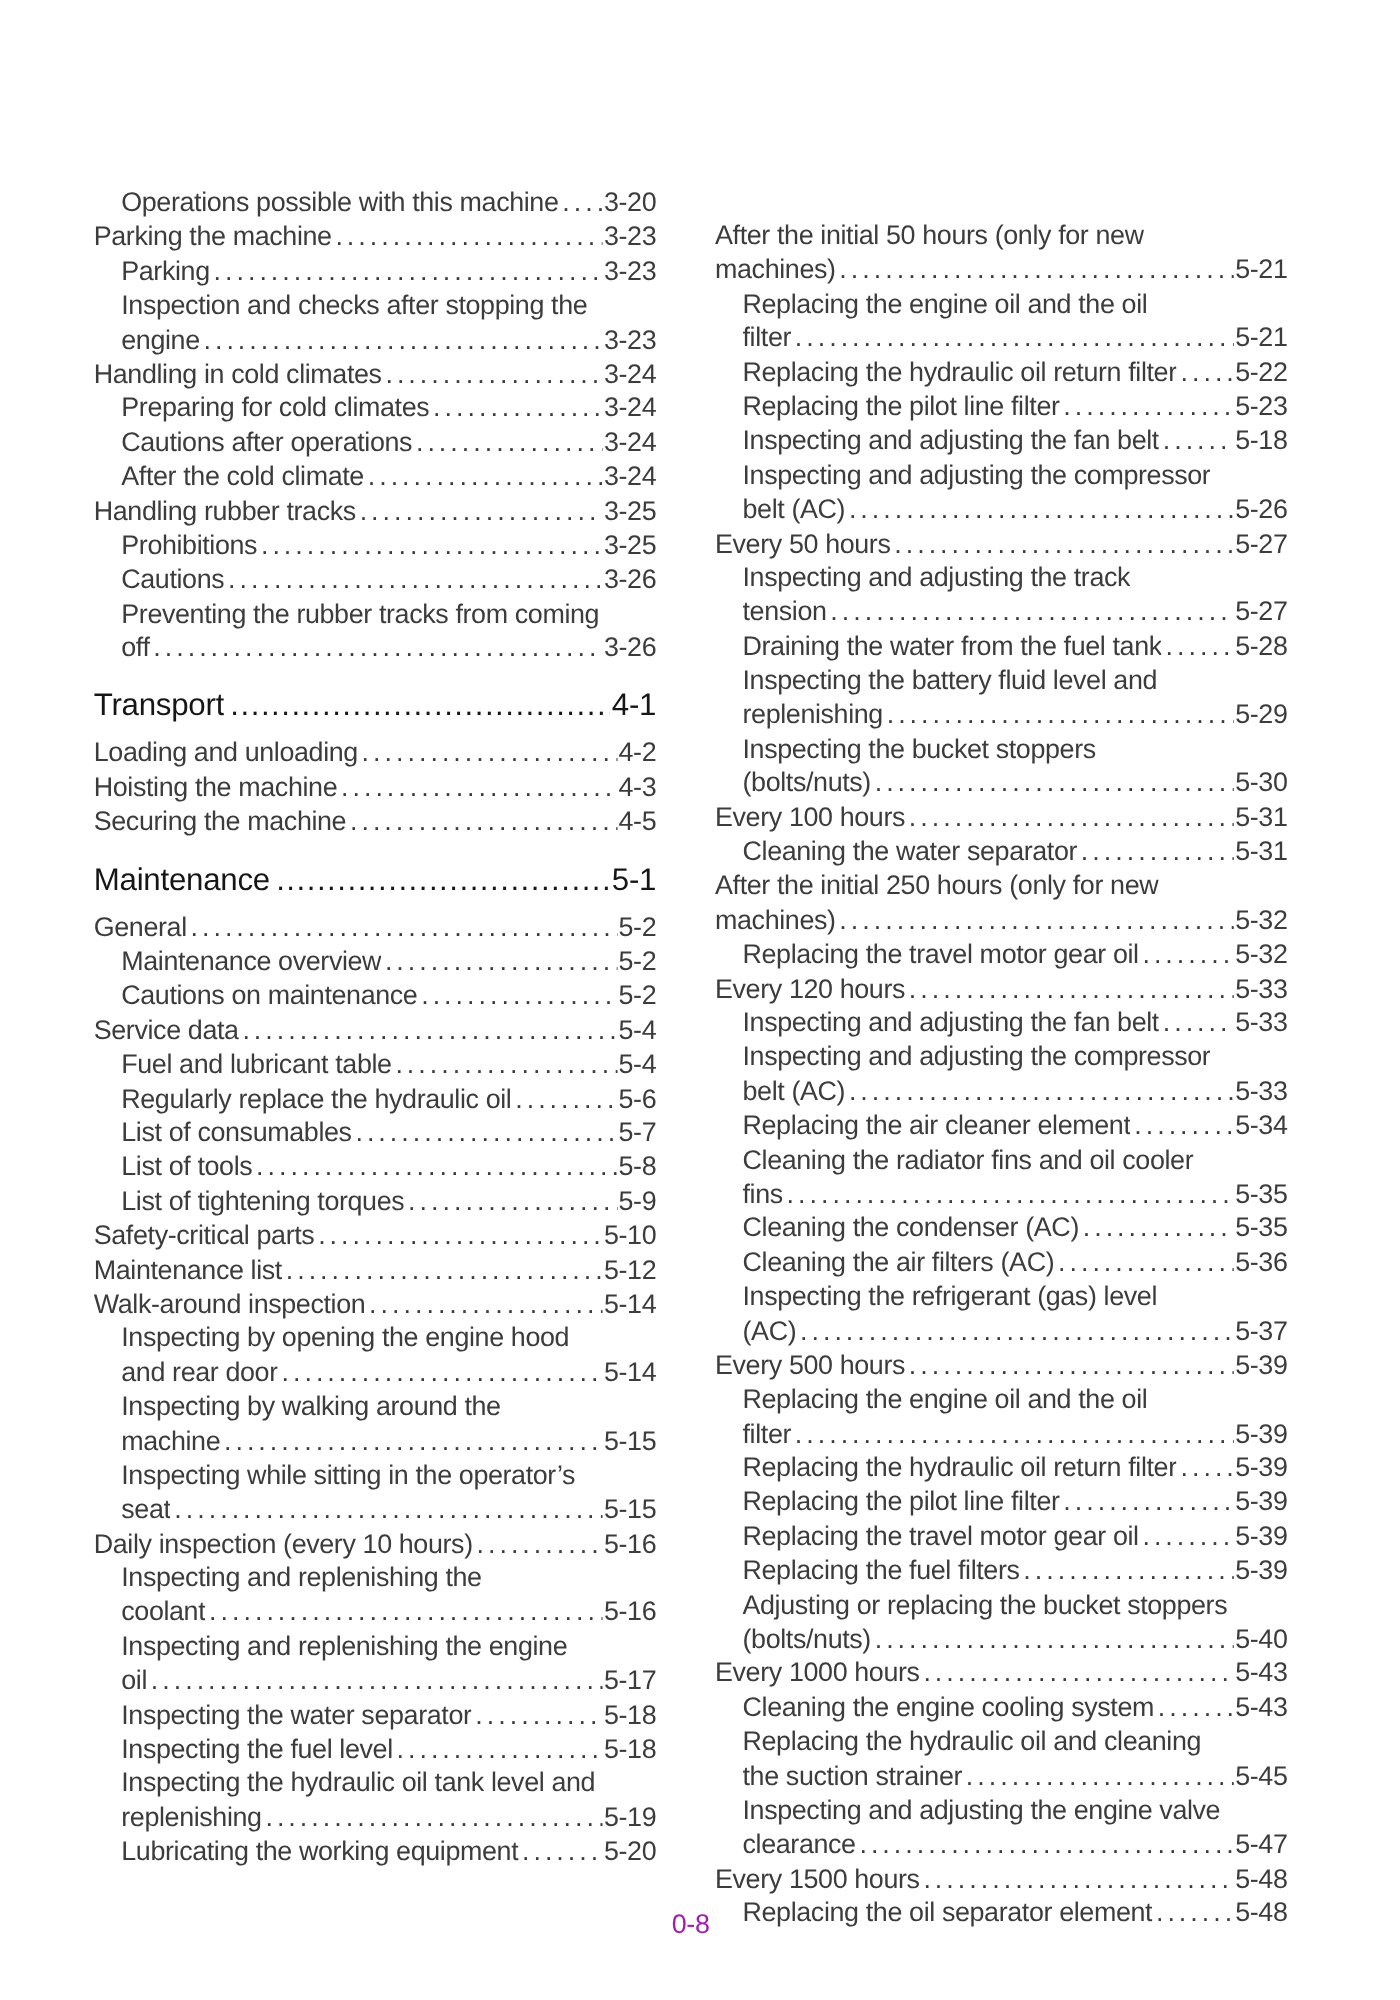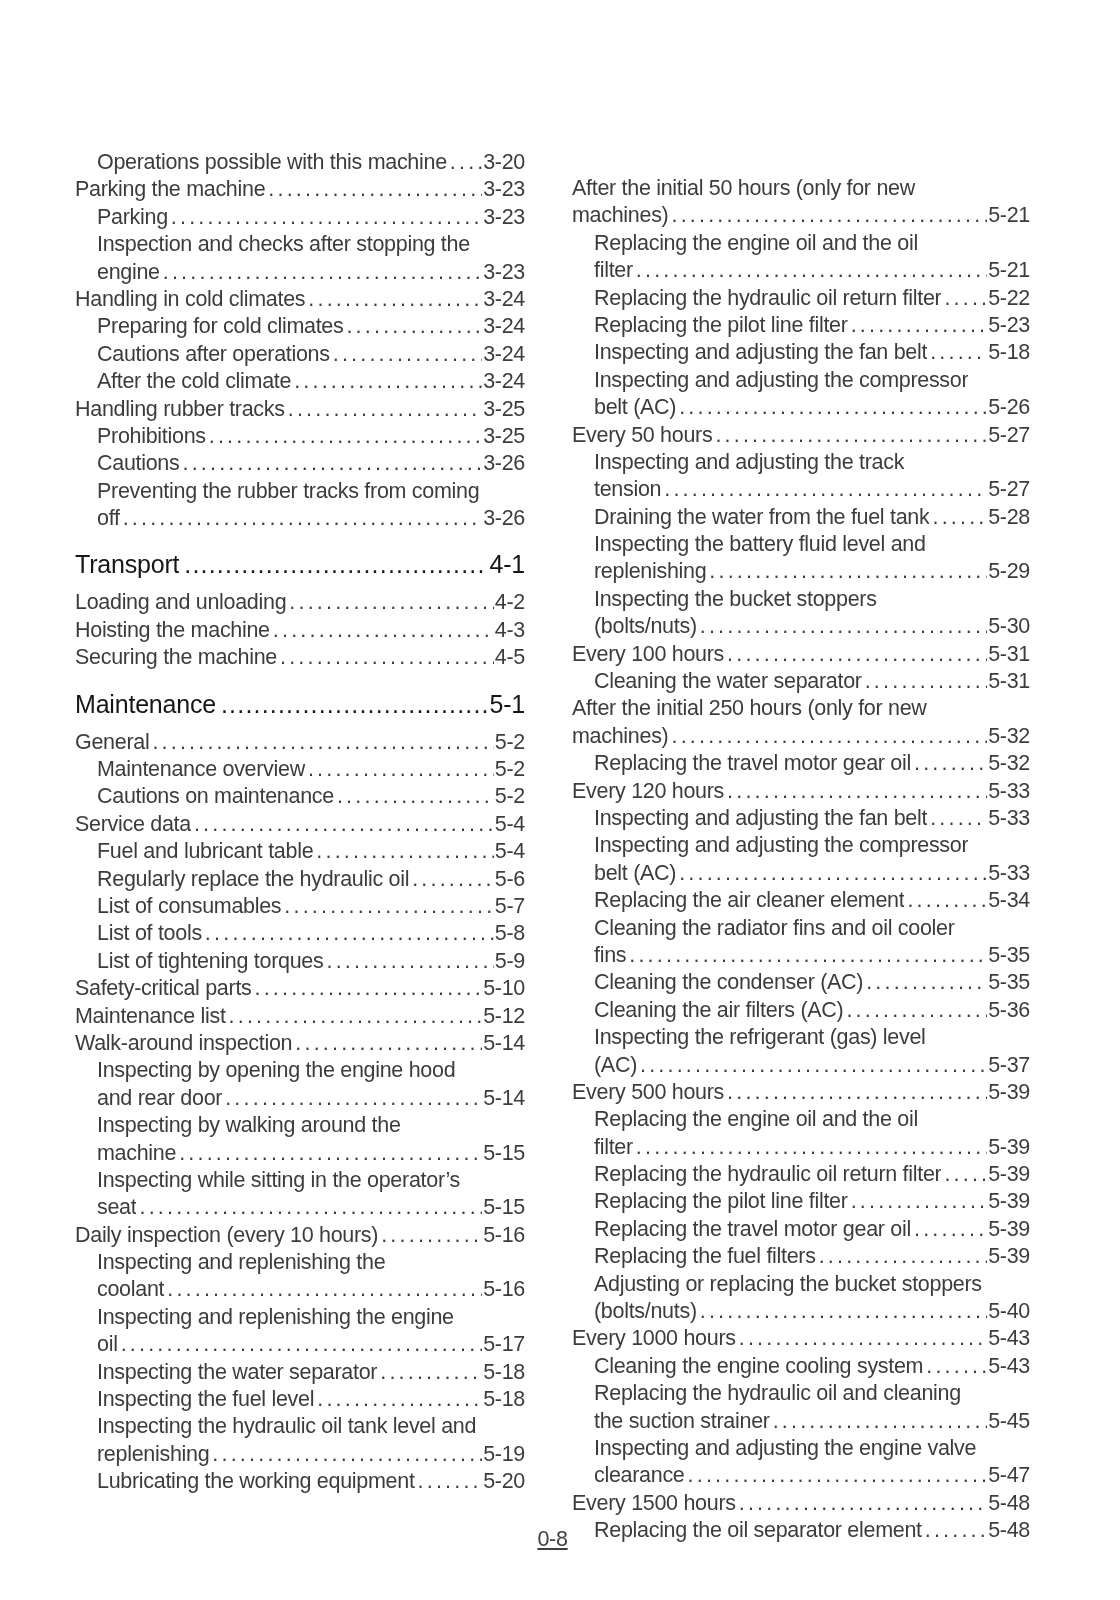--- a/index.html
+++ b/index.html
@@ -19,21 +19,21 @@
   .dots{flex:1 1 0;min-width:0;overflow:hidden;white-space:nowrap;padding-left:3px;letter-spacing:3.2px;}
   .dots::after{content:"....................................................................................................";}
   .p{flex:0 0 auto;white-space:nowrap;margin-left:1px;}
   .line.heading{
     font-size:25px;font-weight:400;color:#161616;
     height:auto;line-height:29px;margin:17px 0 11px 0;letter-spacing:-0.2px;
   }
   .line.heading .dots{letter-spacing:1.2px;padding-left:5px;}
   .footer{
     position:absolute;left:75px;top:1527px;width:955px;text-align:center;
-    font-size:21.5px;color:#404040;letter-spacing:-0.3px;text-decoration:underline;
+    font-size:21.5px;color:#a21caf;letter-spacing:-0.3px;
   }
 </style>
 </head>
 <body>
 
 <div class="content">
   <div class="col-left" id="col-left">
       <div class="line ind">
         <span class="t">Operations possible with this machine</span>
         <span class="dots"></span>

